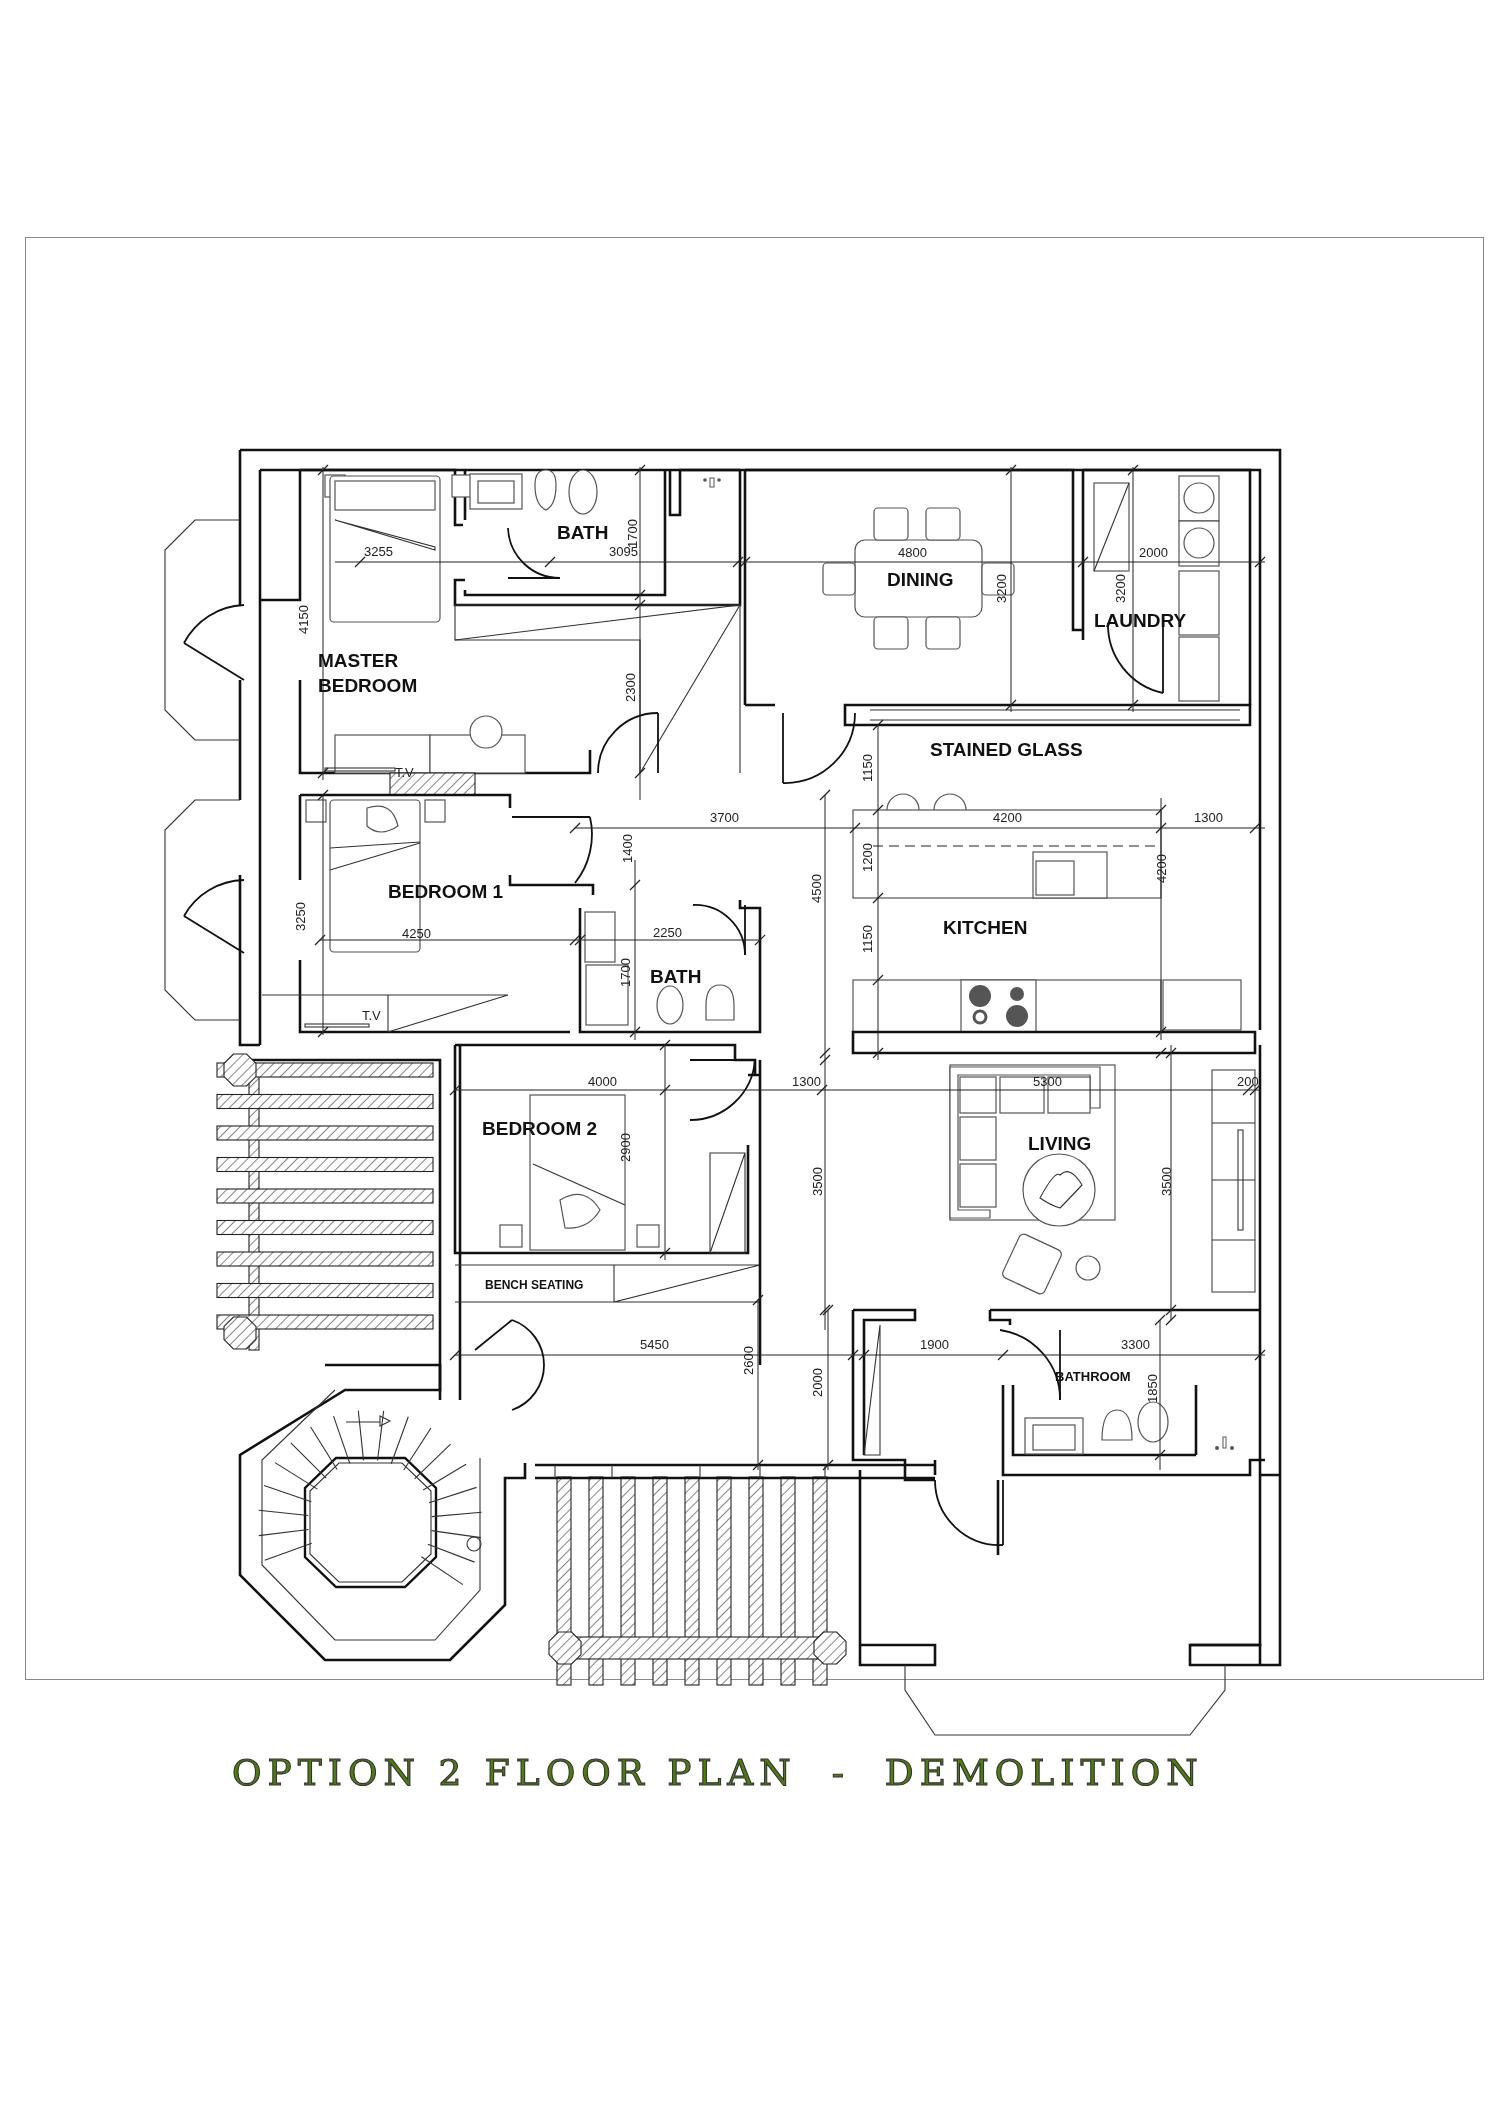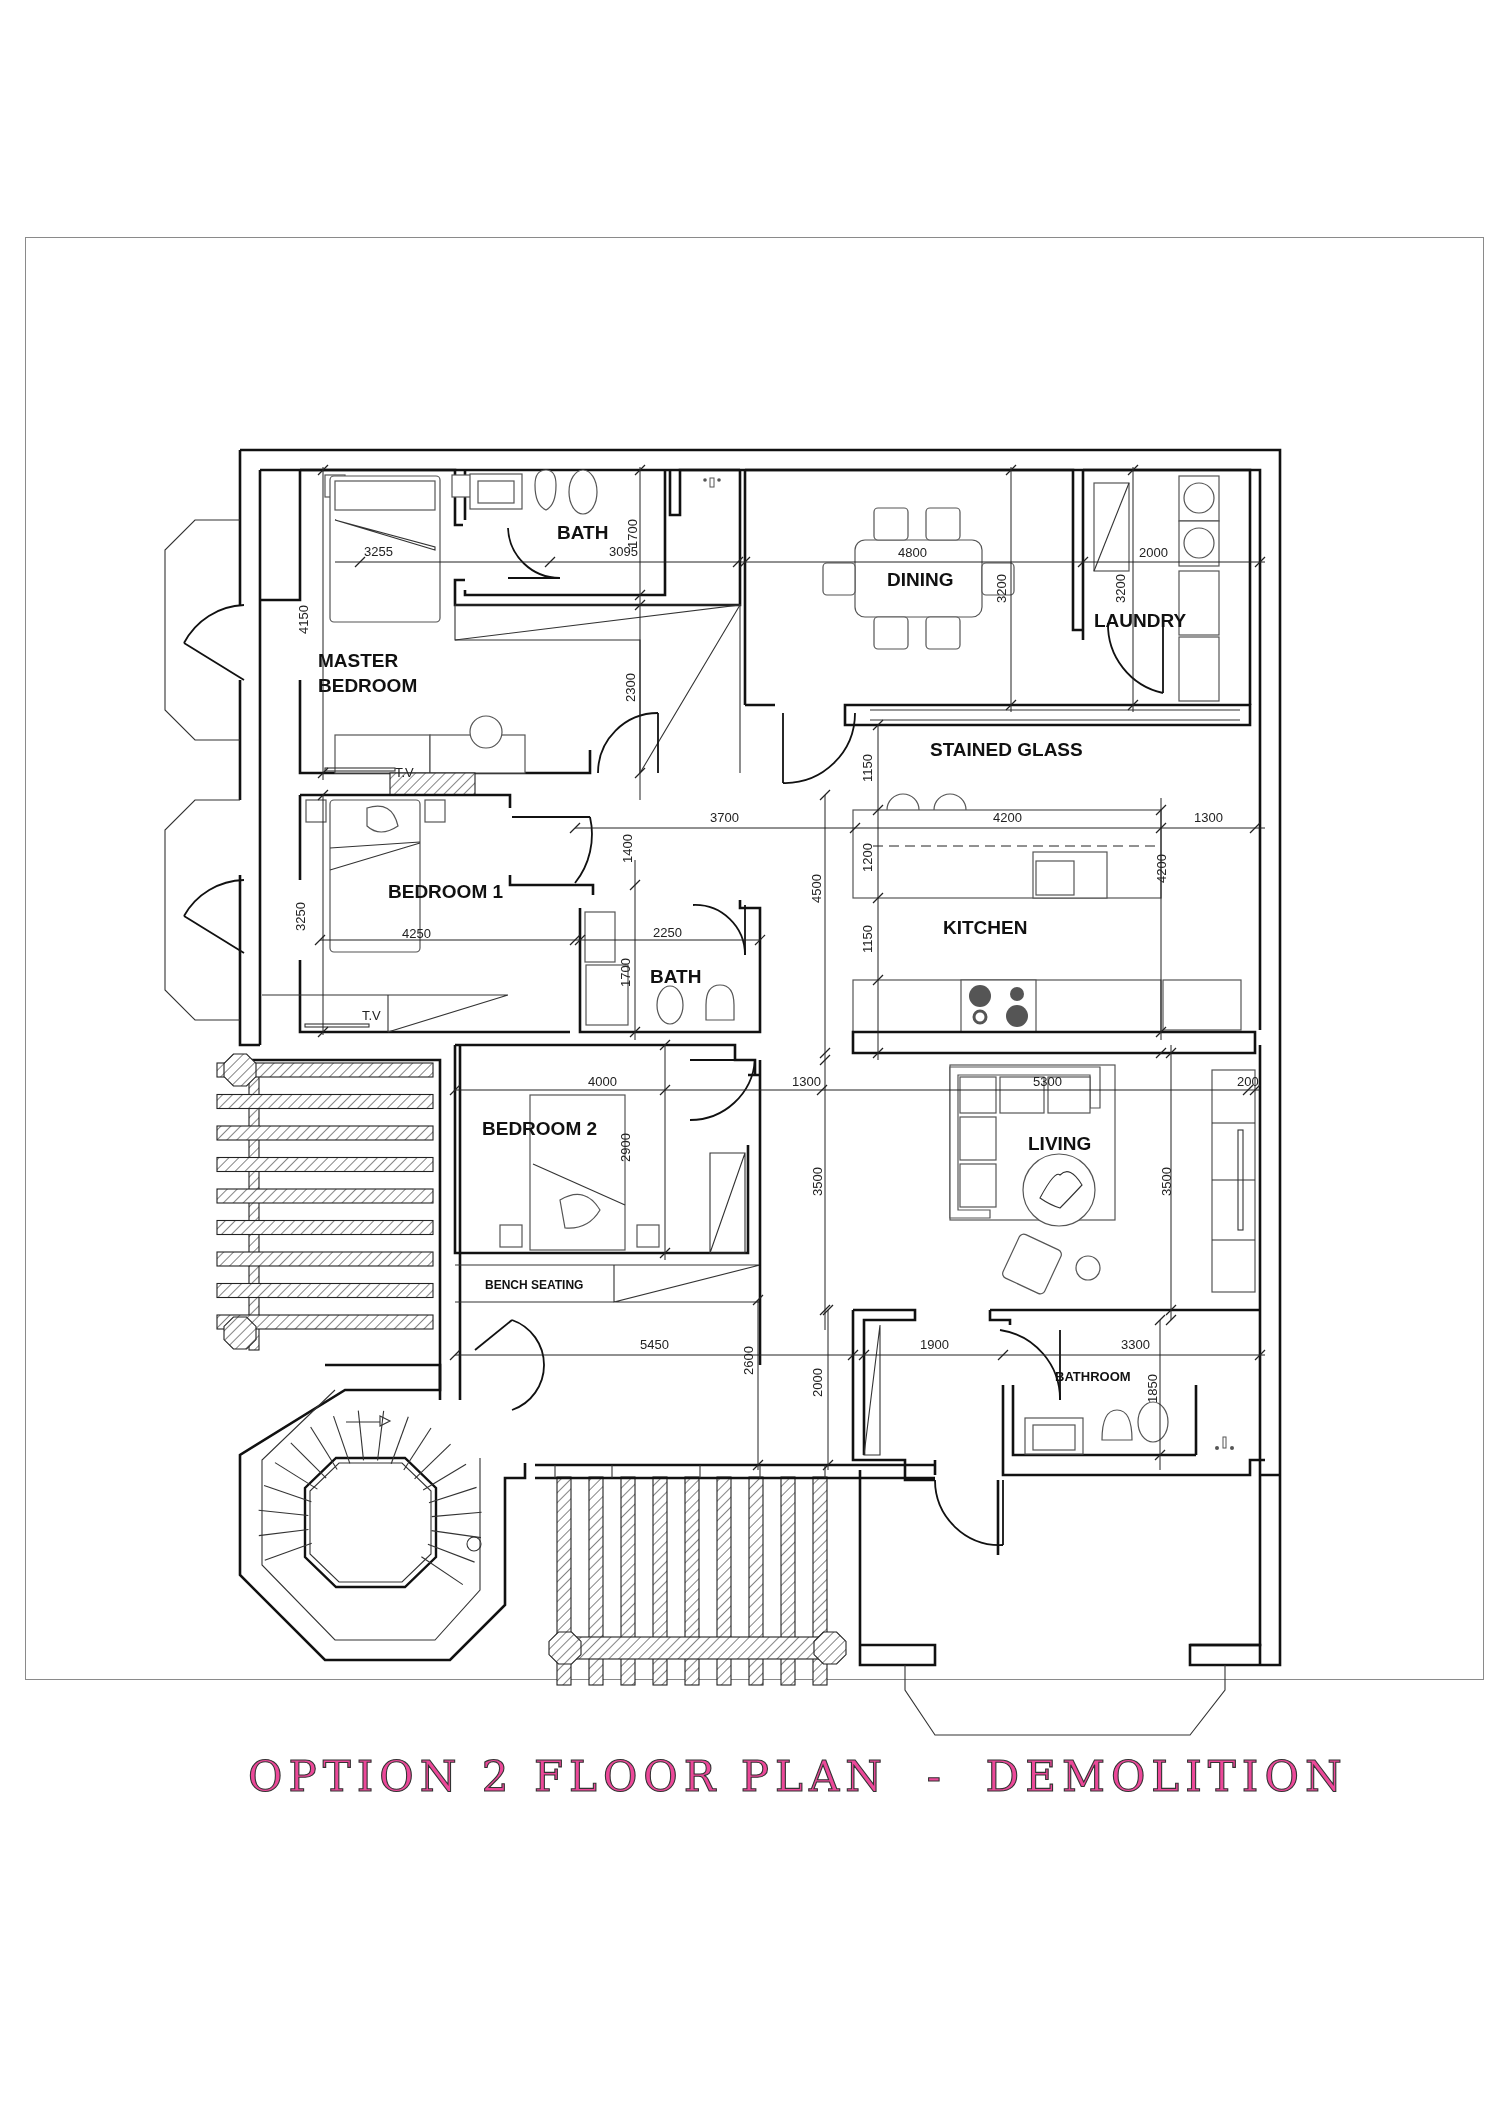--- a/index.html
+++ b/index.html
@@ -13,23 +13,23 @@
     .wallf { fill: #fff; stroke: #111; stroke-width: 2.4; }
     .thin { fill: none; stroke: #333; stroke-width: 1.1; }
     .furn { fill: #fff; stroke: #555; stroke-width: 1.2; }
     .dim { fill: none; stroke: #222; stroke-width: 1; }
     .tick { stroke: #222; stroke-width: 1.2; }
     .door { fill: none; stroke: #111; stroke-width: 1.8; }
     .hatch { fill: url(#hatchPat); stroke: #222; stroke-width: 1.1; }
     .room-label { font-family: "Liberation Sans", sans-serif; font-weight: bold; fill: #111; }
     .dim-label { font-family: "Liberation Sans", sans-serif; fill: #222; font-size: 13px; }
     #title {
-      position: absolute; left: 248px; top: 1752px; width: 960px;
-      font-family: "DejaVu Serif", serif; font-size: 42px; letter-spacing: 6px;
-      color: #ec4899; -webkit-text-stroke: 1.1px #333; white-space: pre;
+      position: absolute; left: 232px; top: 1752px; width: 960px;
+      font-family: "DejaVu Serif", serif; font-size: 36px; letter-spacing: 6px;
+      color: #4d7c0f; -webkit-text-stroke: 1.1px #333; white-space: pre;
     }
   </style>
 </head>
 <body>
 
 <div id="sheet"></div>
 
 <svg id="plan" width="1500" height="2121" viewBox="0 0 1500 2121">
   <defs>
     <pattern id="hatchPat" width="7" height="7" patternUnits="userSpaceOnUse" patternTransform="rotate(45)">

